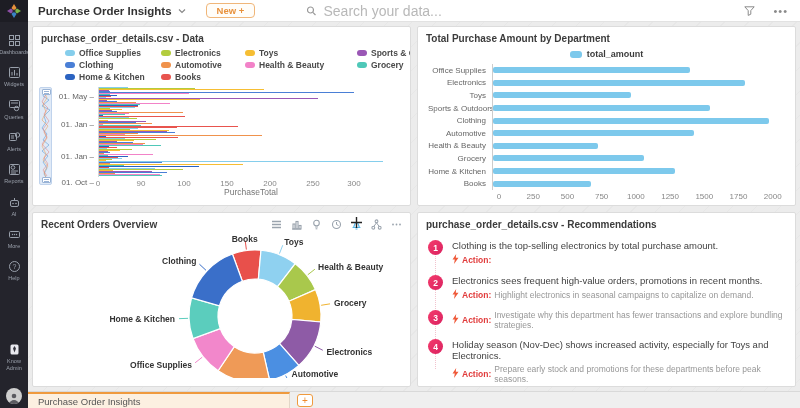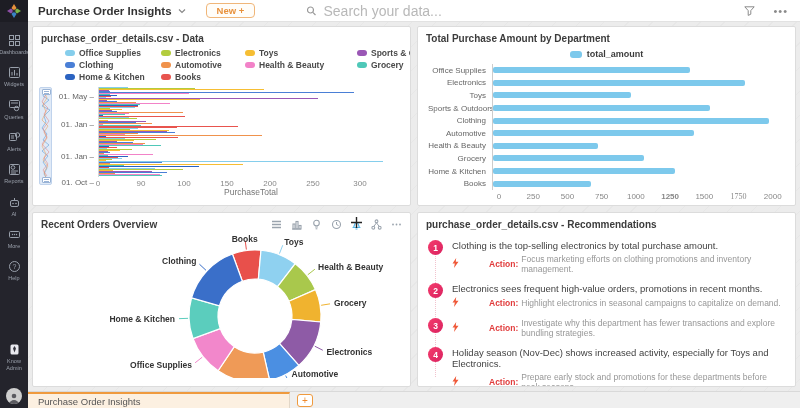--- a/index.html
+++ b/index.html
@@ -72,21 +72,21 @@
   #donut-wrap{margin-top:0;}
 
   
   #rec-list{padding:2px 10px 0 10px;position:relative;}
   .rec-line{position:absolute;left:17px;top:18px;bottom:18px;border-left:1px dotted #f2c3ce;}
   .rec{display:flex;gap:9px;padding:6px 0 3px;position:relative;}
   .badge{width:15px;height:15px;border-radius:50%;background:linear-gradient(135deg,#f43b6c,#da2260);color:#fff;font-size:8.5px;font-weight:bold;display:flex;align-items:center;justify-content:center;flex-shrink:0;z-index:1;}
   .rec-body{min-width:0;}
   .rec-t1{font-size:9.5px;color:#424242;margin-bottom:3px;}
   .rec-t2{font-size:8.5px;color:#979797;display:flex;gap:3px;align-items:center;}
-  .rec-action{color:#e13c3c;font-weight:bold;margin-left:27px;}
+  .rec-action{color:#e13c3c;font-weight:bold;}
 
   
   .tabbar{height:17px;background:#efefef;border-top:1px solid #d9d9d9;display:flex;align-items:stretch;flex-shrink:0;}
   .tab-active{width:262px;background:#fcf0e1;border-top:2px solid #ef9a3e;border-right:1px solid #e2d7c8;font-size:9.5px;color:#555;display:flex;align-items:center;padding-left:10px;cursor:pointer;}
   .tab-add{width:16px;height:13px;margin:2px 0 0 7px;border:1px solid #ef9a3e;border-radius:3px;color:#ef8a2e;font-size:10px;line-height:10px;text-align:center;background:#fff;cursor:pointer;padding:0;}
 </style>
 </head>
 <body>
 
 <div class="app">
@@ -379,21 +379,21 @@
                   <div class="bar1" style="width: 63.1045px; background: rgb(79, 200, 184);"></div>
                 </div>
             </div>
             <div class="xaxis1" id="xaxis1">
                 <span class="xt" style="left: 0px;">0</span>
                 <span class="xt" style="left: 43px;">90</span>
                 <span class="xt" style="left: 86px;">100</span>
                 <span class="xt" style="left: 129px;">150</span>
                 <span class="xt" style="left: 172px;">200</span>
                 <span class="xt" style="left: 215px;">250</span>
-                <span class="xt" style="left: 262px;">300</span>
+                <span class="xt" style="left: 256px;">300</span>
               </div>
             <div class="xlabel1">PurchaseTotal</div>
           </div>
         </div>
       </section>
 
       <section class="panel">
         <div class="panel-title">Total Purchase Amount by Department</div>
         <div class="legend2">
           <span class="swatch2" id="legend2-swatch" style="background: rgb(125, 201, 236);"></span>
@@ -460,23 +460,23 @@
                 <div class="t-bar" style="width: 33.7349%; background: rgb(125, 201, 236);"></div>
               </div>
             </div>
           </div>
         <div class="t-xaxis" id="t-xaxis">
             <span class="xt" style="left: 0%;">0</span>
             <span class="xt" style="left: 12.0482%;">250</span>
             <span class="xt" style="left: 24.0964%;">500</span>
             <span class="xt" style="left: 36.1446%;">750</span>
             <span class="xt" style="left: 48.1928%;">1000</span>
-            <span class="xt" style="left: 60.241%; font-weight: bold;">1250</span>
+            <span class="xt" style="left: 60.241%;">1250</span>
             <span class="xt" style="left: 72.2892%;">1500</span>
-            <span class="xt" style="left: 84.3373%; font-family: Liberation Serif, serif;">1750</span>
+            <span class="xt" style="left: 84.3373%;">1750</span>
             <span class="xt" style="left: 96.3855%;">2000</span>
           </div>
       </section>
 
       <section class="panel">
         <div class="p3-head">
           <div class="panel-title">Recent Orders Overview</div>
           <div class="toolbar" id="p3-toolbar">
               <span class="tb-icon">
                 <svg width="11" height="11" viewBox="0 0 11 11">
@@ -574,21 +574,20 @@
           <div class="rec-line"></div>
         <div class="rec">
               <div class="badge">1</div>
               <div class="rec-body">
                 <div class="rec-t1">Clothing is the top-selling electronics by total purchase amount.</div>
                 <div class="rec-t2">
                   <span><svg width="7" height="10" viewBox="0 0 7 10">
                       <polygon points="4.2,0 0.5,5.5 2.8,5.5 2,10 6.5,3.8 3.8,3.8" fill="#ef5a3a"></polygon>
                     </svg></span>
                   <span class="rec-action">Action:</span>
-                  <span>Focus marketing efforts on clothing promotions and inventory management.</span>
                 </div>
               </div>
             </div>
             <div class="rec">
               <div class="badge">2</div>
               <div class="rec-body">
                 <div class="rec-t1">Electronics sees frequent high-value orders, promotions in recent months.</div>
                 <div class="rec-t2">
                   <span><svg width="7" height="10" viewBox="0 0 7 10">
                       <polygon points="4.2,0 0.5,5.5 2.8,5.5 2,10 6.5,3.8 3.8,3.8" fill="#ef5a3a"></polygon>

